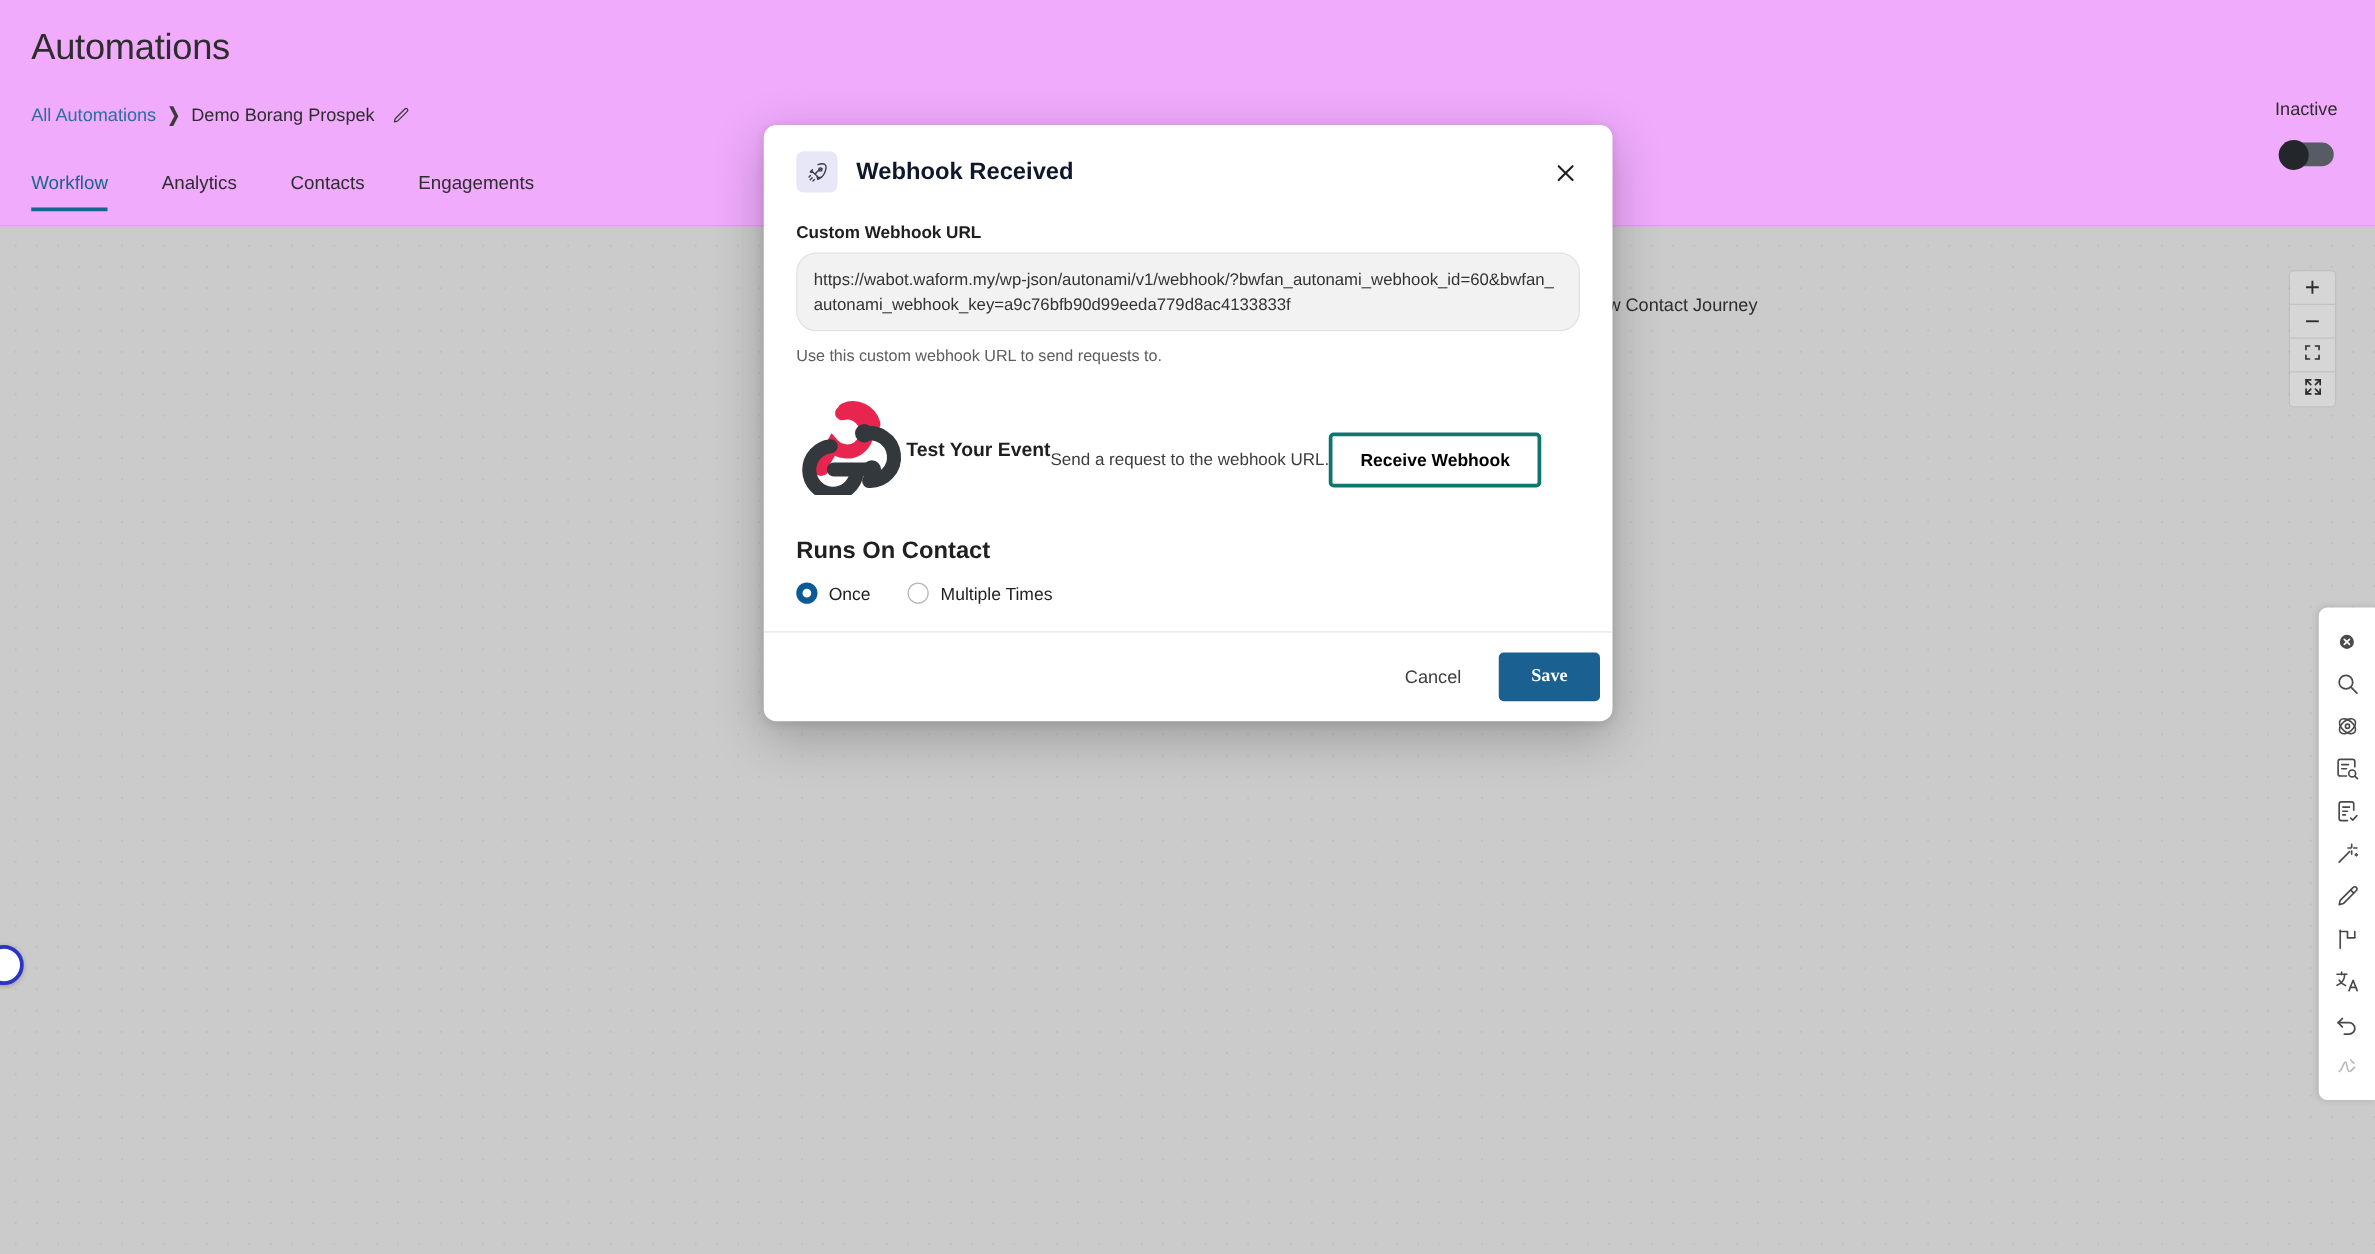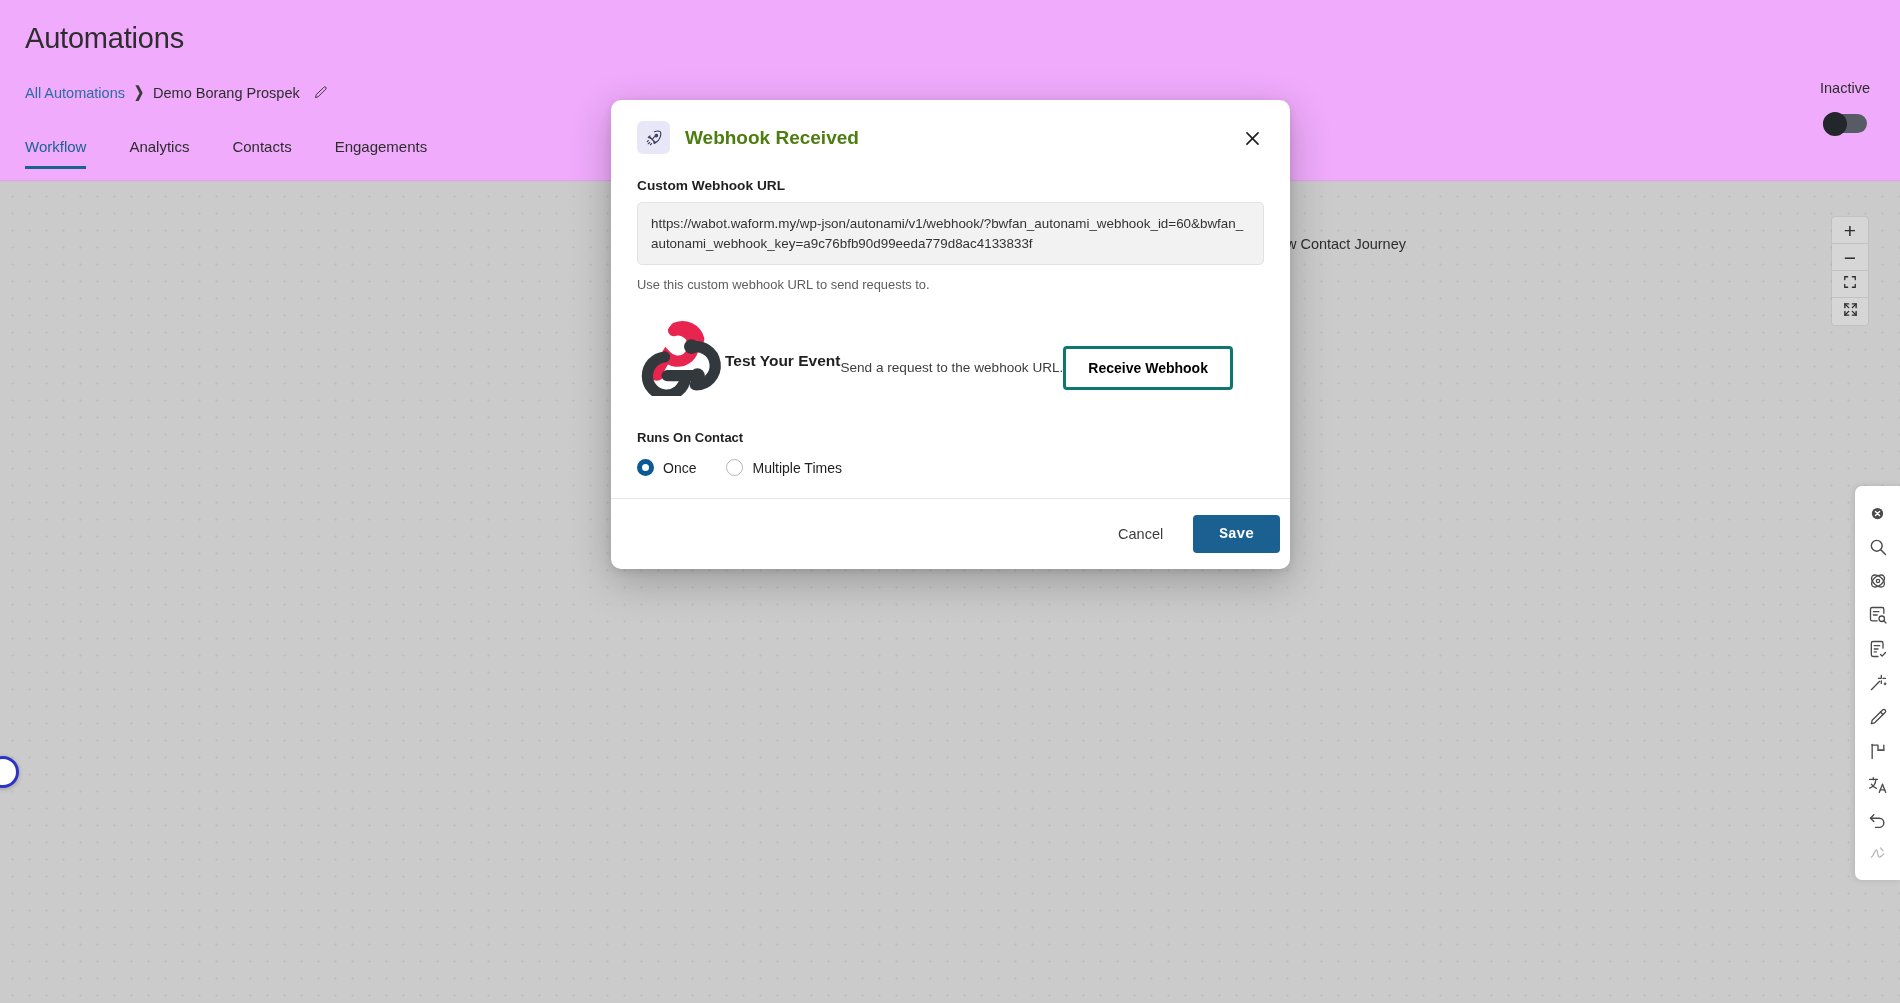--- a/index.html
+++ b/index.html
@@ -238,21 +238,21 @@
     background: #e7e7f8;
     display: flex;
     align-items: center;
     justify-content: center;
     margin-right: 15px;
     flex: 0 0 auto;
   }
   .modal-title {
     font-size: 19px;
     font-weight: 700;
-    color: #4d7c0f;
+    color: #0f172a;
   }
   .modal-close {
     position: absolute;
     right: 24px; top: 24px;
     width: 28px; height: 28px;
     display: flex;
     align-items: center;
     justify-content: center;
     cursor: pointer;
     color: #1f1f1f;
@@ -265,21 +265,21 @@
   .field-label {
     font-size: 13.7px;
     font-weight: 700;
     color: #1f1f1f;
     margin-bottom: 9px;
   }
 
   .url-box {
     background: #f2f2f2;
     border: 1px solid #e2e2e2;
-    border-radius: 5px;
+    border-radius: 16px;
     padding: 11px 13px;
     font-size: 13.4px;
     line-height: 1.47;
     color: #333333;
     word-break: break-all;
     cursor: text;
     min-height: 58px;
   }
 
   .helper-text {
@@ -314,21 +314,21 @@
     border-radius: 4px;
     font-size: 14px;
     font-weight: 700;
     padding: 11px 22px;
     cursor: pointer;
     font-family: "Liberation Sans", sans-serif;
   }
 
   .runs-section { margin-top: 34px; }
   .runs-label {
-    font-size: 13px;
+    font-size: 19px;
     font-weight: 700;
     color: #1f1f1f;
     margin-bottom: 14px;
   }
   .radio-row {
     display: flex;
     align-items: center;
     gap: 30px;
   }
   .radio-opt {
@@ -371,21 +371,21 @@
   }
   .btn-save {
     background: #1a6192;
     border: none;
     color: #ffffff;
     font-size: 14.5px;
     font-weight: 700;
     border-radius: 4px;
     padding: 11px 26px;
     cursor: pointer;
-    font-family: Liberation Mono, monospace;
+    font-family: Liberation Serif, serif;
   }
 </style>
 </head>
 <body>
 
 <div class="app">
 
   <div class="canvas">
 
     <div class="journey-btn">

